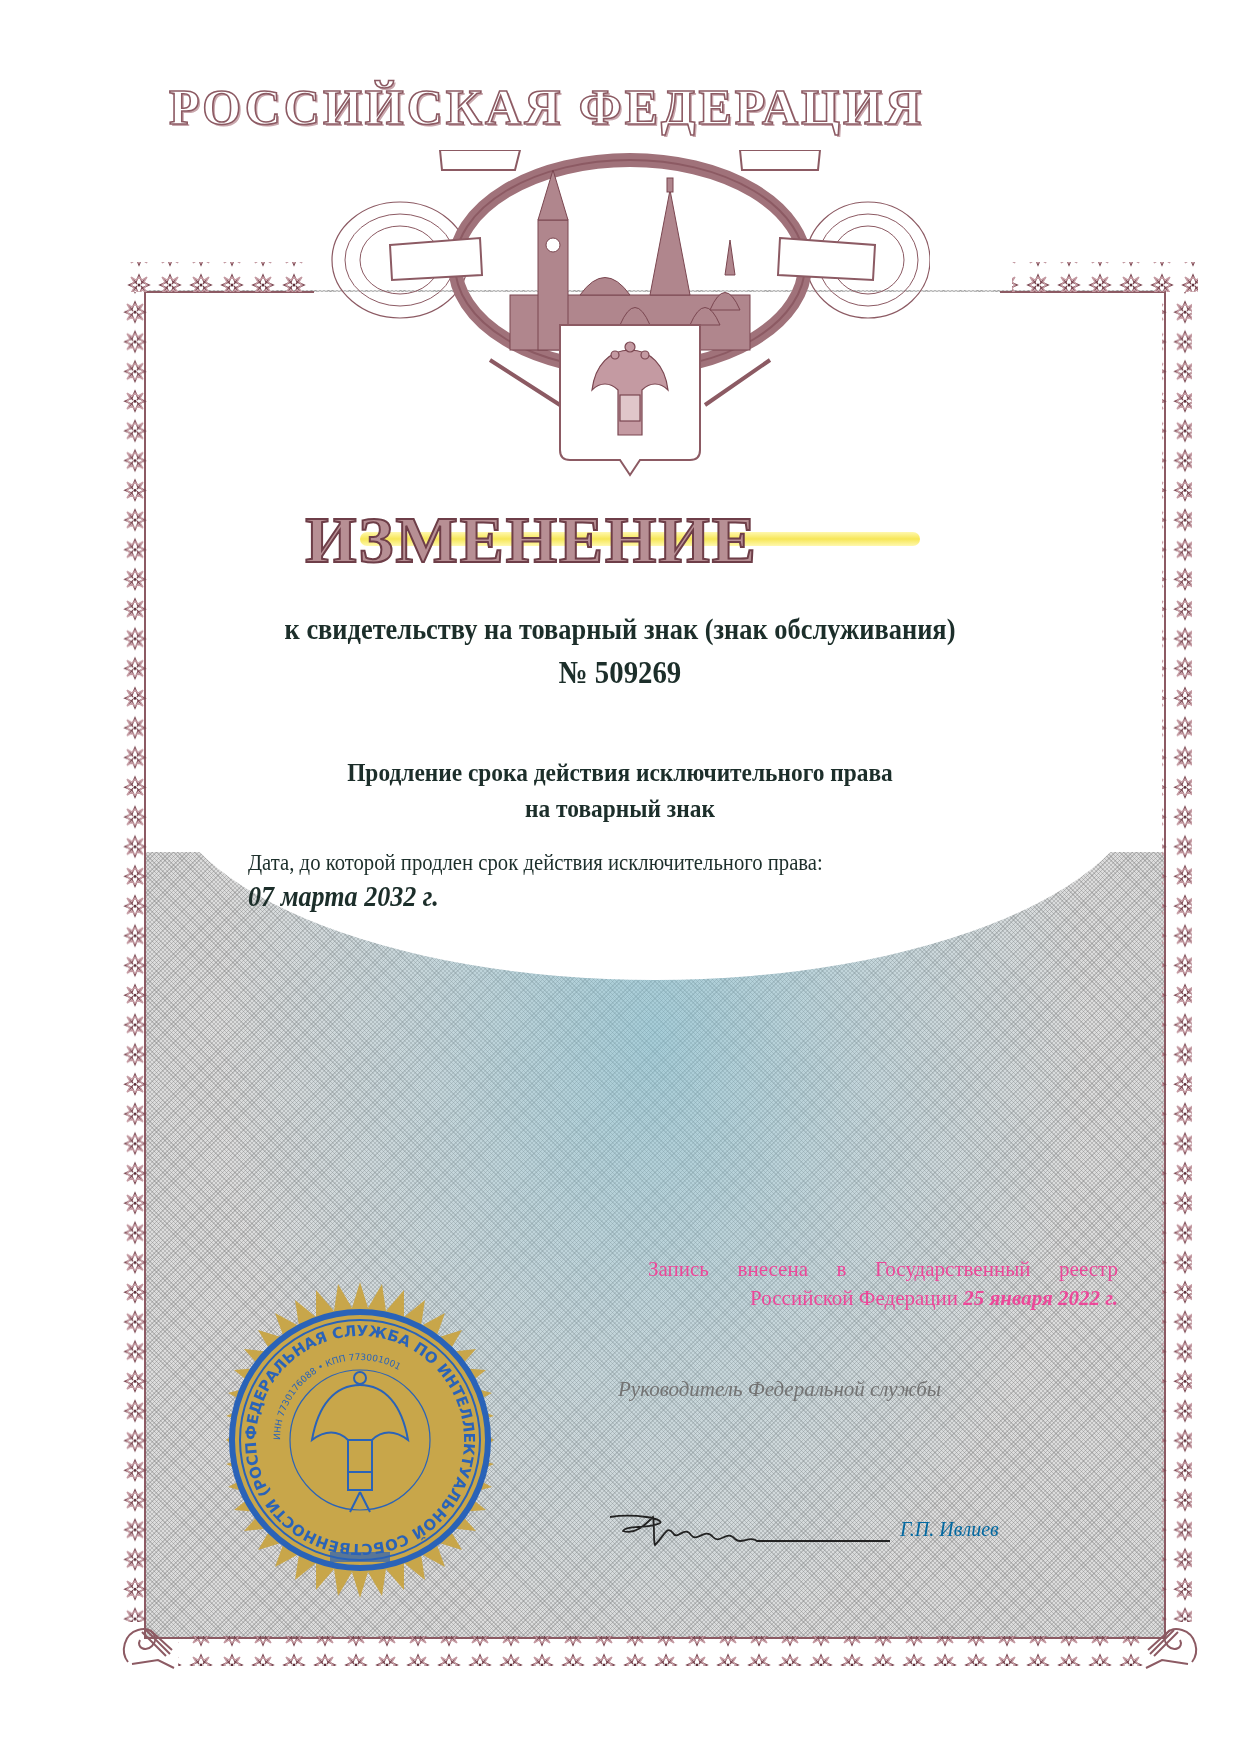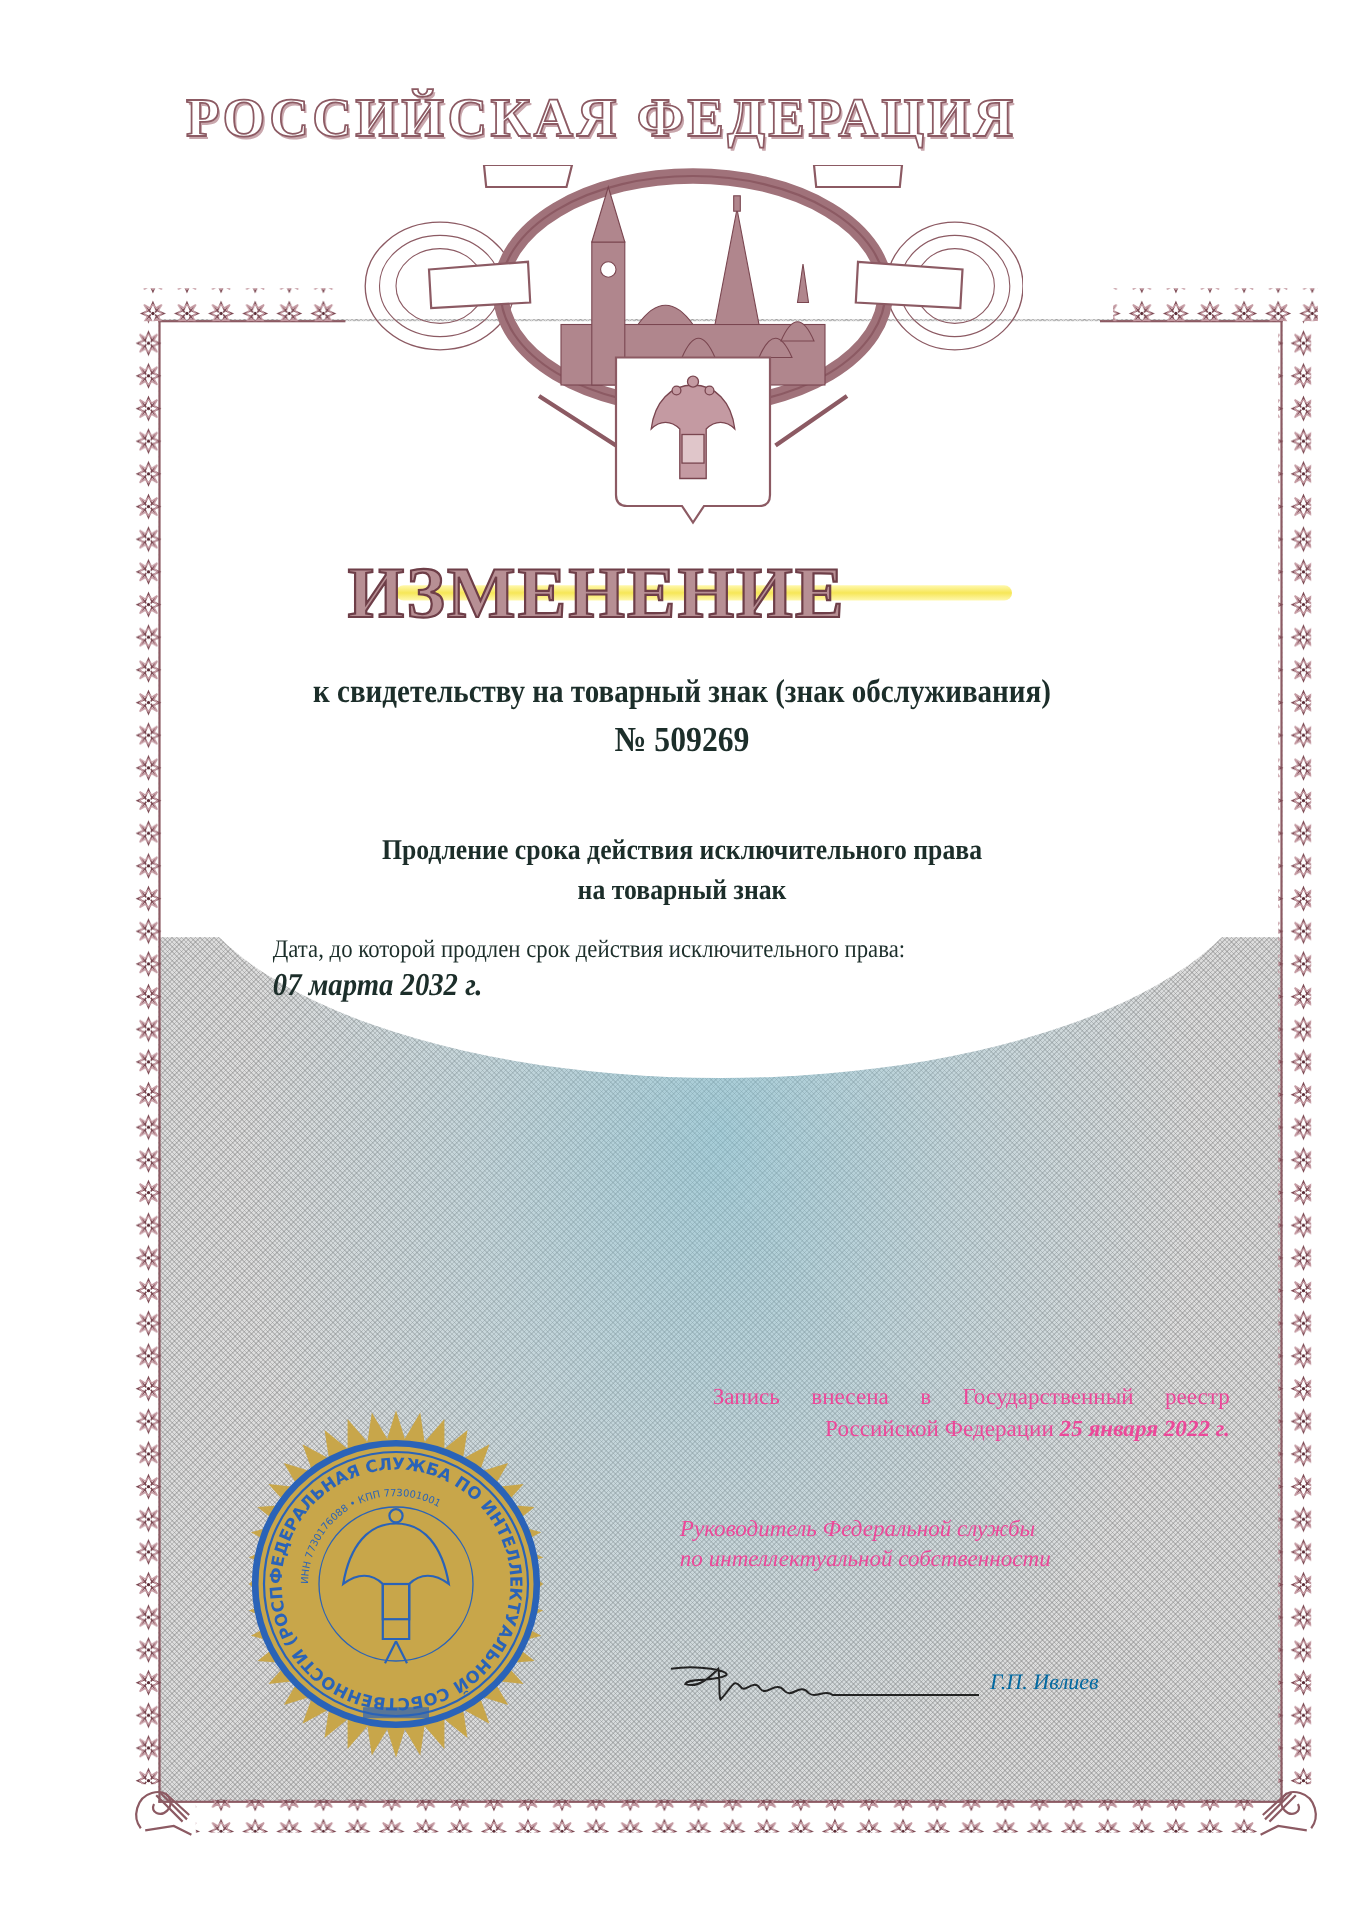--- a/index.html
+++ b/index.html
@@ -13,32 +13,32 @@
     background-color: #dcdcdc;
     background-image:
       radial-gradient(ellipse at 50% 55%, rgba(120,190,210,0.55) 0%, rgba(150,200,215,0.35) 30%, rgba(220,220,220,0) 60%),
       repeating-linear-gradient(45deg, rgba(120,120,120,0.35) 0 1px, transparent 1px 3px),
       repeating-linear-gradient(-45deg, rgba(120,120,120,0.35) 0 1px, transparent 1px 3px);
   }
   .white-top { left: 144px; top: 292px; width: 1022px; height: 560px; background: #fff; }
   .izm {
     left: 0; width: 1063px; top: 502px; text-align: center;
     font-family: "Liberation Serif", serif; font-weight: bold; font-size: 66px; letter-spacing: 2px;
-    color: #b78f94; padding-left: 11px; -webkit-text-stroke: 2px #6e3e48;
+    color: #b78f94; -webkit-text-stroke: 2px #6e3e48;
   }
   .izm-band { left: 360px; top: 532px; width: 560px; height: 14px; background: linear-gradient(#fff7a0, #f5e23a, #fff7a0); border-radius: 7px; opacity: 0.85; }
   .subtitle { left: 0; width: 1240px; top: 612px; text-align: center; font-weight: bold; font-size: 30px; color: #1c2e2a; font-family: "Liberation Serif", serif; transform: scaleX(0.88); }
   .number { left: 0; width: 1240px; top: 654px; text-align: center; font-weight: bold; font-size: 32px; color: #1c2e2a; transform: scaleX(0.9); }
   .ext-title { left: 0; width: 1240px; top: 755px; text-align: center; font-weight: bold; font-size: 26px; color: #1c2e2a; line-height: 36px; transform: scaleX(0.9); }
   .date-label { left: 248px; top: 850px; font-size: 23px; color: #1c2e2a; transform: scaleX(0.9); transform-origin: left; }
   .date-value { left: 248px; top: 880px; font-size: 29px; font-weight: bold; font-style: italic; color: #1c2e2a; transform: scaleX(0.9); transform-origin: left; }
   .registry { left: 648px; top: 1255px; width: 470px; font-size: 21px; line-height: 29px; color: #ec4899; text-align: justify; text-align-last: justify; }
   .registry .last { text-align-last: right; }
   .registry b { font-style: italic; }
-  .head-title { left: 618px; top: 1375px; font-size: 21px; line-height: 28px; font-style: italic; color: #ec4899; }
+  .head-title { left: 618px; top: 1375px; font-size: 21px; line-height: 28px; font-style: italic; color: #737373; }
   .signer { left: 900px; top: 1518px; font-size: 20px; font-style: italic; color: #0369a1; }
   .signature { left: 605px; top: 1505px; width: 290px; height: 50px; }
   .seal { left: 200px; top: 1280px; width: 320px; height: 320px; }
 </style>
 </head>
 <body>
 
 <div class="abs pattern-bg"></div>
 <div class="abs white-top"></div>
 <div class="abs" style="left:160px; top:560px; width:990px; height:420px; background:#fff; border-radius:50%;"></div>
@@ -154,21 +154,20 @@
 <div class="abs date-label">Дата, до которой продлен срок действия исключительного права:</div>
 <div class="abs date-value">07 марта 2032 г.</div>
 
 <div class="abs registry">
   <div>Запись внесена в Государственный реестр</div>
   <div class="last"><span>Российской Федерации </span><b>25 января 2022 г.</b></div>
 </div>
 
 <div class="abs head-title">
   <div>Руководитель Федеральной службы</div>
-  <div>по интеллектуальной собственности</div>
 </div>
 
 <svg class="abs signature" viewBox="0 0 290 50">
   <path d="M5,12 C30,8 60,14 55,18 C45,24 20,20 18,26 C30,30 40,20 48,12 C50,24 48,36 50,40 C60,30 62,20 68,28 C72,36 80,20 86,30 C92,38 100,22 108,32 C115,40 122,24 130,34 C136,40 145,30 152,36 L285,36" fill="none" stroke="#222" stroke-width="1.8"></path>
 </svg>
 <div class="abs signer">Г.П. Ивлиев</div>
 
 <svg class="abs seal" viewBox="0 0 320 320">
   <defs>
     <path id="sealArc" d="M160,160 m-104,0 a104,104 0 1,1 208,0 a104,104 0 1,1 -208,0"></path>

